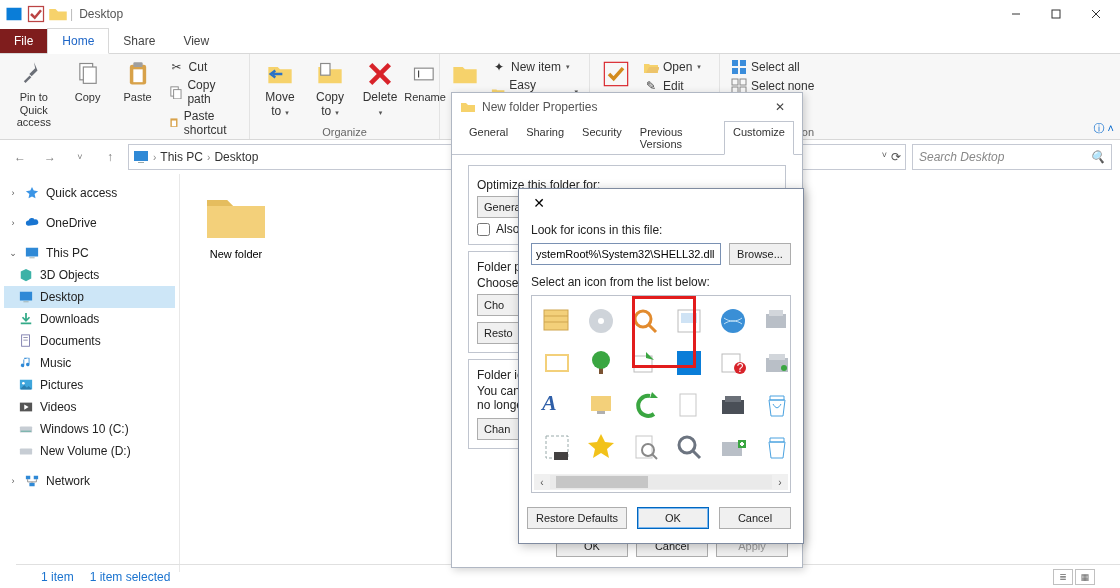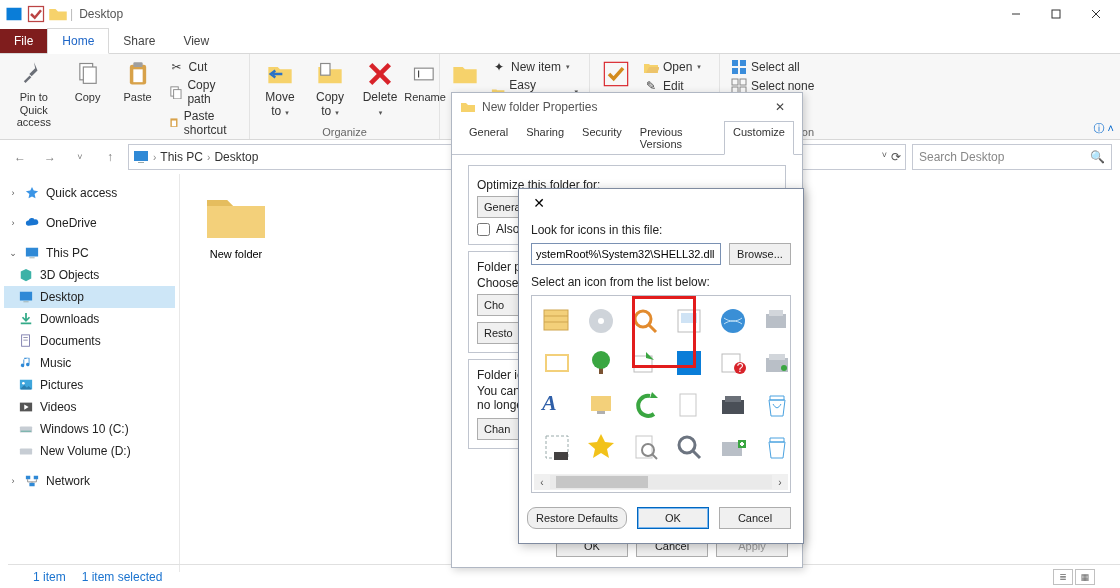--- a/index.html
+++ b/index.html
@@ -33,41 +33,41 @@
 .ribbon .help { position: absolute; right: 6px; bottom: 3px; color: #0066cc; font-size: 11px; }
 
 
 .navrow { height: 34px; display: flex; align-items: center; padding: 4px 8px; gap: 6px; }
 .navarrow { width: 24px; height: 24px; border: none; background: transparent; color: #777; display: flex; align-items: center; justify-content: center; }
 .addrbar { flex: 1; height: 26px; border: 1px solid #c5c9d3; display: flex; align-items: center; padding: 0 4px; gap: 4px; }
 .addrbar .crumb { display: flex; align-items: center; gap: 4px; color: #333; }
 .addrbar .gt { color: #888; font-size: 10px; }
 .addrbar .fill { flex: 1; }
 .addrbar .rbtns { display: flex; gap: 4px; color: #555; }
-.searchbox { width: 200px; height: 26px; border: 1px solid #c5c9d3; display: flex; align-items: center; padding: 0 6px; color: #888; }
+.searchbox { width: 200px; height: 26px; border: 1px solid #c5c9d3; display: flex; align-items: center; padding: 0 6px; color: #888; font-style: italic; }
 .searchbox .hint { flex: 1; }
 
 
 .main { display: flex; height: 398px; }
 .sidebar { width: 180px; border-right: 1px solid #e8e8e8; padding: 8px 4px; }
 .sidebar .node { display: flex; align-items: center; gap: 6px; padding: 3px 4px 3px 14px; color: #222; }
 .sidebar .node .exp { width: 10px; text-align: center; color: #555; font-size: 9px; }
 .sidebar .top { font-weight: 400; padding-left: 4px; }
 .sidebar .node.sel { background: #cde6f7; }
 .sidebar .gap { height: 8px; }
 .ic16 { width: 16px; height: 16px; display: inline-flex; align-items: center; justify-content: center; }
 .ic-folder svg, .ic-screen svg, .ic-doc svg, .ic-dl svg, .ic-music svg, .ic-pic svg, .ic-vid svg, .ic-disk svg, .ic-cloud svg, .ic-star svg, .ic-net svg, .ic-cube svg { width: 14px; height: 14px; }
 
 .content { flex: 1; padding: 16px; display: flex; flex-wrap: wrap; align-content: flex-start; gap: 20px; }
 .fileitem { width: 80px; display: flex; flex-direction: column; align-items: center; gap: 6px; }
 .fileitem .bigfolder { width: 64px; height: 52px; }
 .fileitem .nm { font-size: 11px; text-align: center; }
 
 
-.status { position: absolute; bottom: 0; left: 8px; right: 0; height: 24px; border-top: 1px solid #e0e0e0; display: flex; align-items: center; padding: 0 25px; gap: 16px; color: #1a73cf; font-size: 12px; }
+.status { position: absolute; bottom: 0; left: 16px; right: 0; height: 24px; border-top: 1px solid #e0e0e0; display: flex; align-items: center; padding: 0 25px; gap: 16px; color: #1a73cf; font-size: 12px; }
 .status .s2 { color: #1a73cf; }
 .status .fill { flex: 1; }
 .status .views { display: flex; gap: 2px; }
 .status .views span { width: 20px; height: 16px; border: 1px solid #c0c0c0; display: flex; align-items: center; justify-content: center; font-size: 9px; color: #666; }
 
 
 .propdlg { position: absolute; left: 451px; top: 92px; width: 352px; height: 476px; background: #fff; border: 1px solid #b0b7c3; box-shadow: 2px 2px 8px rgba(0,0,0,.18); }
 .propdlg .hdr { display: flex; align-items: center; height: 28px; padding: 0 8px; gap: 6px; }
 .propdlg .hdr .t { flex: 1; color: #555; }
 .propdlg .hdr .x { width: 28px; text-align: center; color: #444; }
@@ -93,21 +93,21 @@
 .iconlist .grid { display: grid; grid-template-columns: repeat(6, 38px); grid-auto-rows: 38px; gap: 4px 6px; }
 .iconcell { display: flex; align-items: center; justify-content: center; }
 .iconcell svg, .iconcell span { width: 30px; height: 30px; }
 .iconlist .hscroll { position: absolute; left: 2px; right: 2px; bottom: 2px; height: 16px; background: #f0f0f0; display: flex; align-items: center; }
 .iconlist .hscroll .ar { width: 16px; text-align: center; color: #555; font-size: 10px; }
 .iconlist .hscroll .track { flex: 1; height: 14px; background: #eaeaea; position: relative; }
 .iconlist .hscroll .thumb { position: absolute; left: 6px; width: 92px; top: 1px; bottom: 1px; background: #c6c6c6; }
 .highlight { position: absolute; border: 3px solid #e21c1c; pointer-events: none; }
 .icondlg .btnrow2 { display: flex; gap: 10px; justify-content: flex-end; margin-top: 8px; }
 .icondlg .btn.def { border: 1px solid #0067c0; box-shadow: inset 0 0 0 1px #7cb8f0; }
-.icondlg .restore { margin-right: auto; border-radius: 9px; }
+.icondlg .restore { margin-right: auto; }
 </style>
 </head>
 <body>
 
 <div class="titlebar">
   <div class="qat">
     <span>
         <svg viewBox="0 0 16 16">
           <rect x="2" y="3" width="12" height="10" fill="#0a7dd8"></rect>
         </svg>

